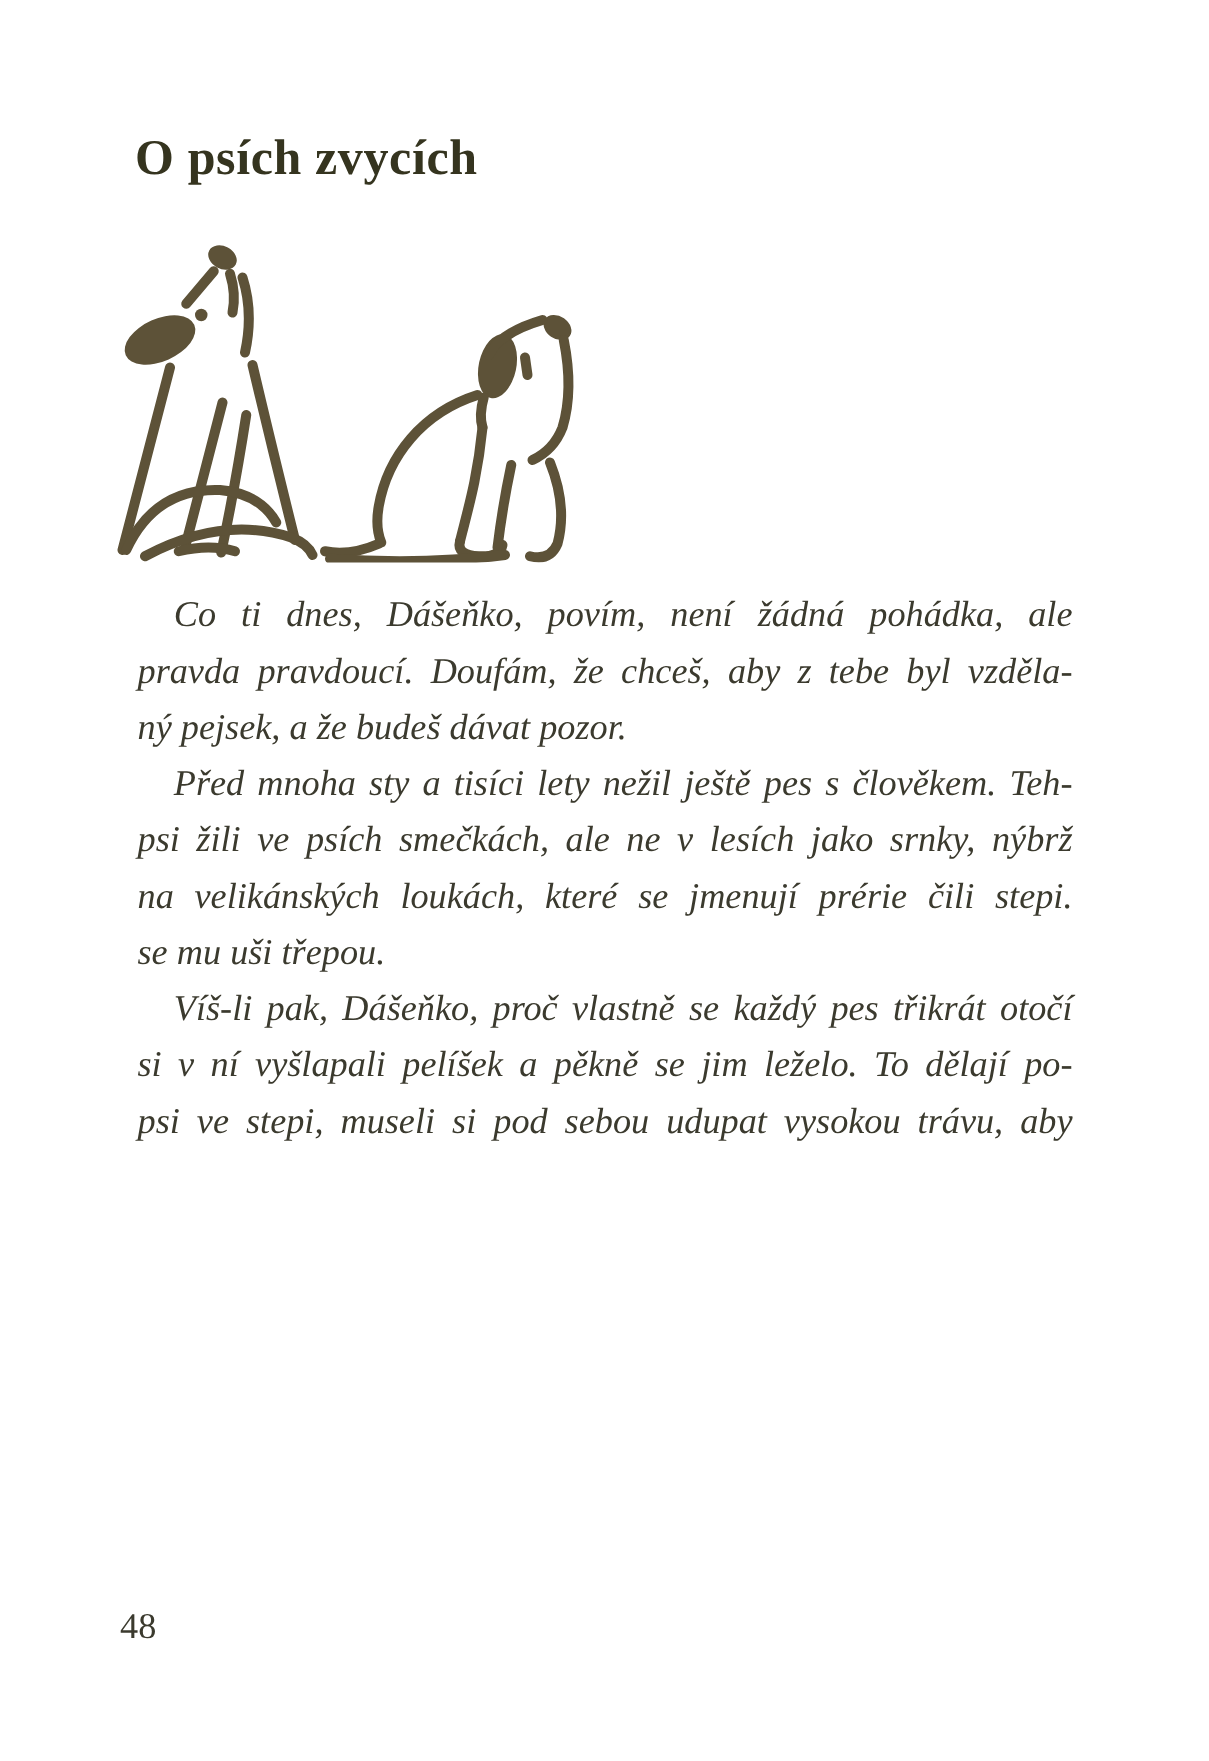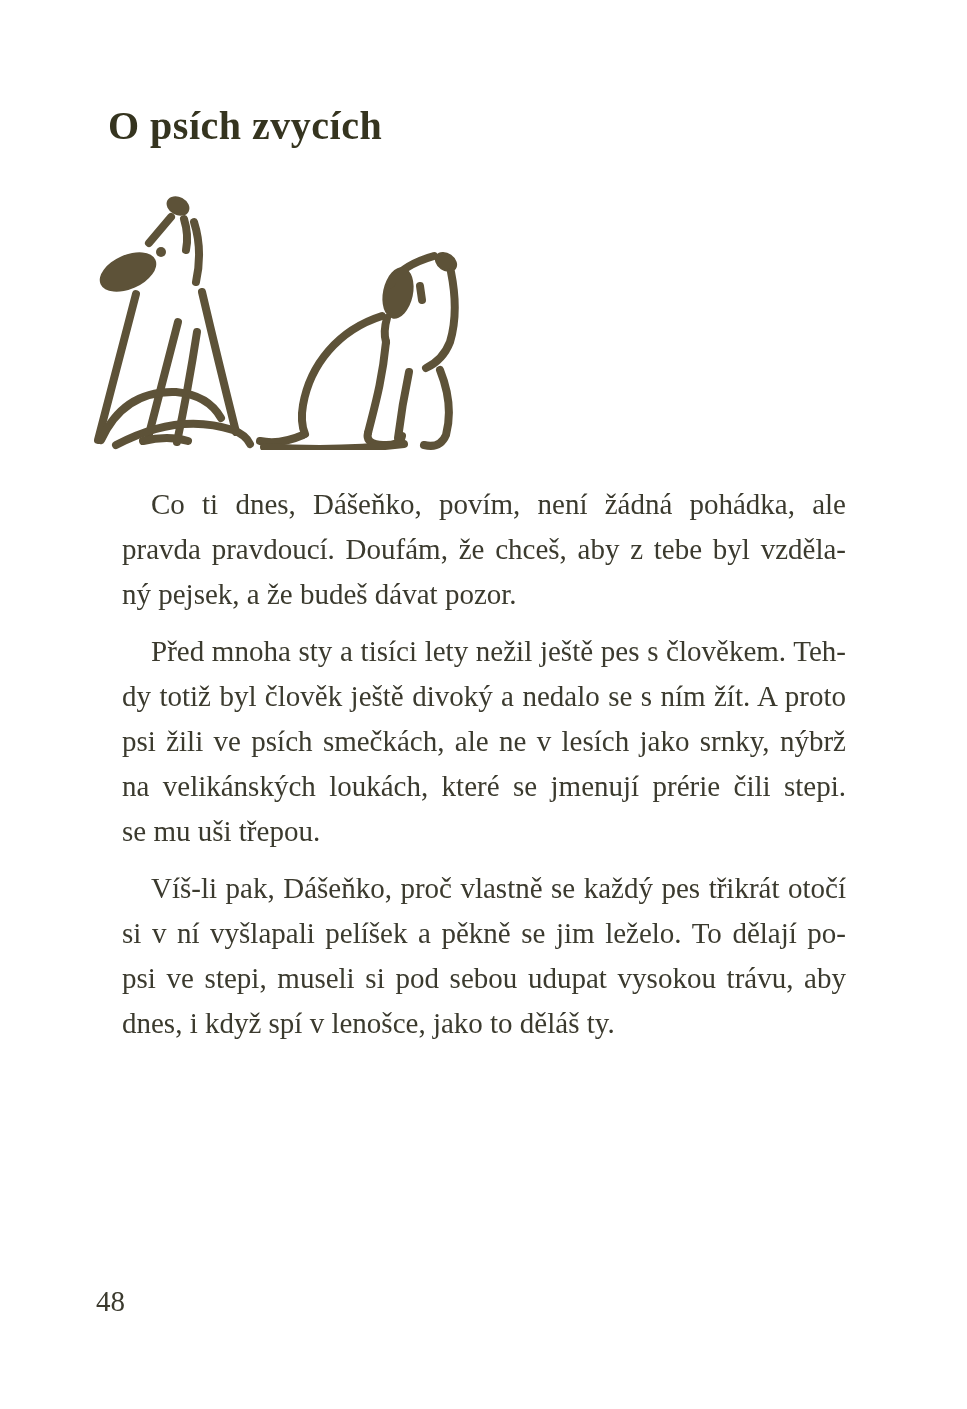--- a/index.html
+++ b/index.html
@@ -49,21 +49,21 @@
   }
   .ink-fill { fill: var(--ink); stroke: none; }
   .text-block {
     position: absolute;
     left: 110px;
     top: 470px;
     width: 748px;
     font-size: 29px;
     color: var(--text-color);
   }
-  .para { margin: 12px; padding: 0; }
+  .para { margin: 0; padding: 0; font-style: italic; }
   .line {
     display: block;
     height: 45px;
     line-height: 45px;
     white-space: nowrap;
   }
   .j {
     white-space: normal;
     text-align: justify;
     text-align-last: justify;
@@ -122,28 +122,26 @@
   </div>
 
   <div class="text-block">
     <p class="para">
       <span class="line j indent">Co ti dnes, Dášeňko, povím, není žádná pohádka, ale</span>
       <span class="line j">pravda pravdoucí. Doufám, že chceš, aby z tebe byl vzděla-</span>
       <span class="line">ný pejsek, a že budeš dávat pozor.</span>
     </p>
     <p class="para">
       <span class="line j indent">Před mnoha sty a tisíci lety nežil ještě pes s člověkem. Teh-</span>
-      <span class="line j">dy totiž byl člověk ještě divoký a nedalo se s ním žít. A proto</span>
       <span class="line j">psi žili ve psích smečkách, ale ne v lesích jako srnky, nýbrž</span>
       <span class="line j">na velikánských loukách, které se jmenují prérie čili stepi.</span>
       <span class="line">se mu uši třepou.</span>
     </p>
     <p class="para">
       <span class="line j indent">Víš-li pak, Dášeňko, proč vlastně se každý pes třikrát otočí</span>
       <span class="line j">si v ní vyšlapali pelíšek a pěkně se jim leželo. To dělají po-</span>
       <span class="line j">psi ve stepi, museli si pod sebou udupat vysokou trávu, aby</span>
-      <span class="line">dnes, i když spí v lenošce, jako to děláš ty.</span>
     </p>
   </div>
 
   <div class="page-number">48</div>
 
 </div>
 
 </body></html>

